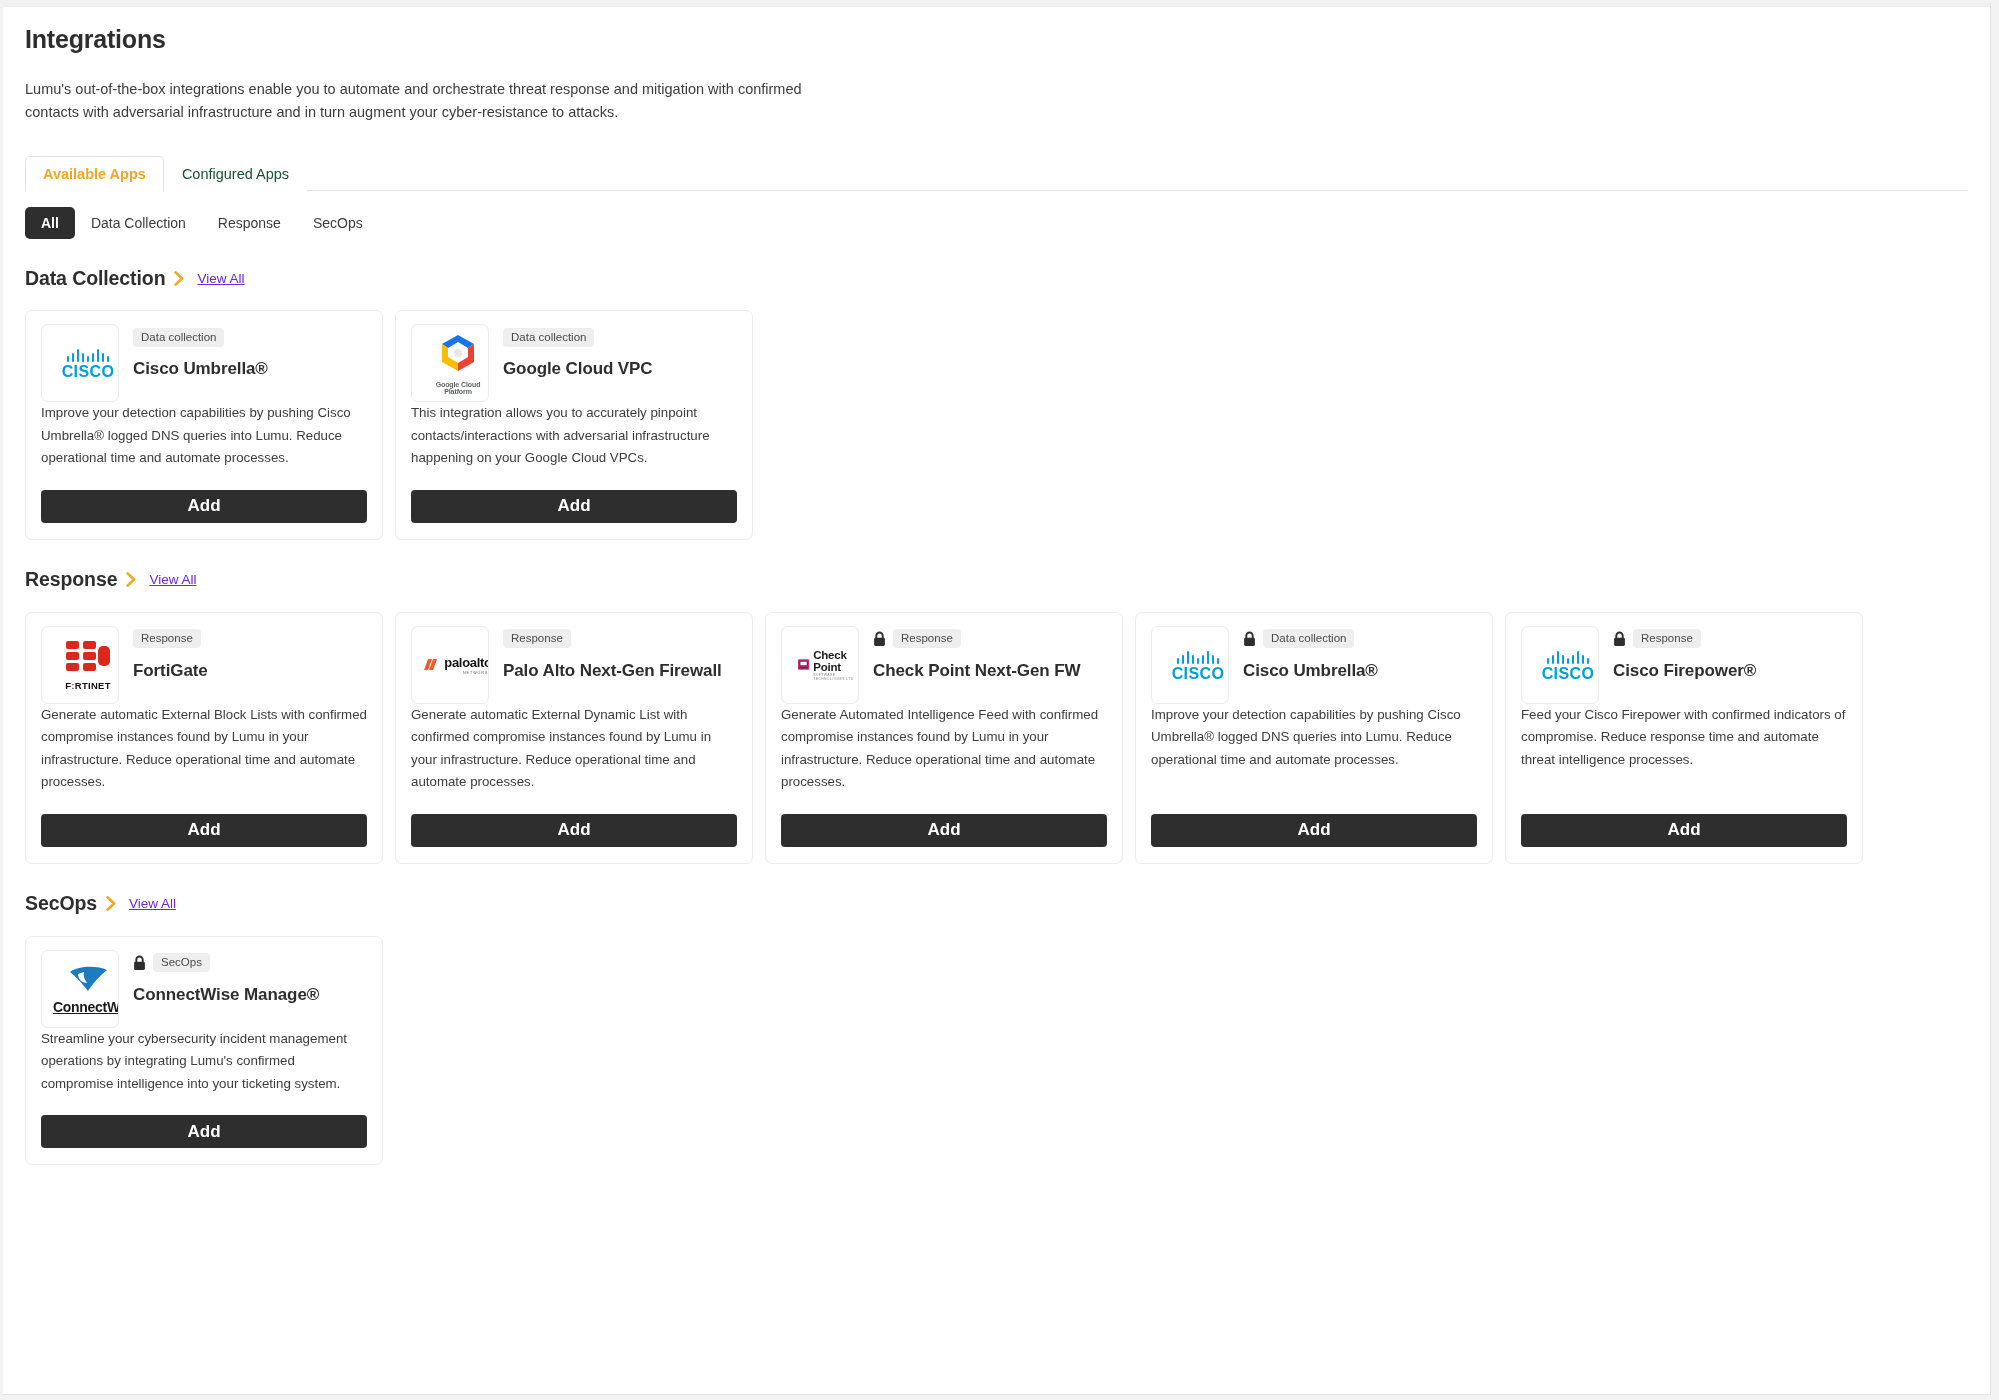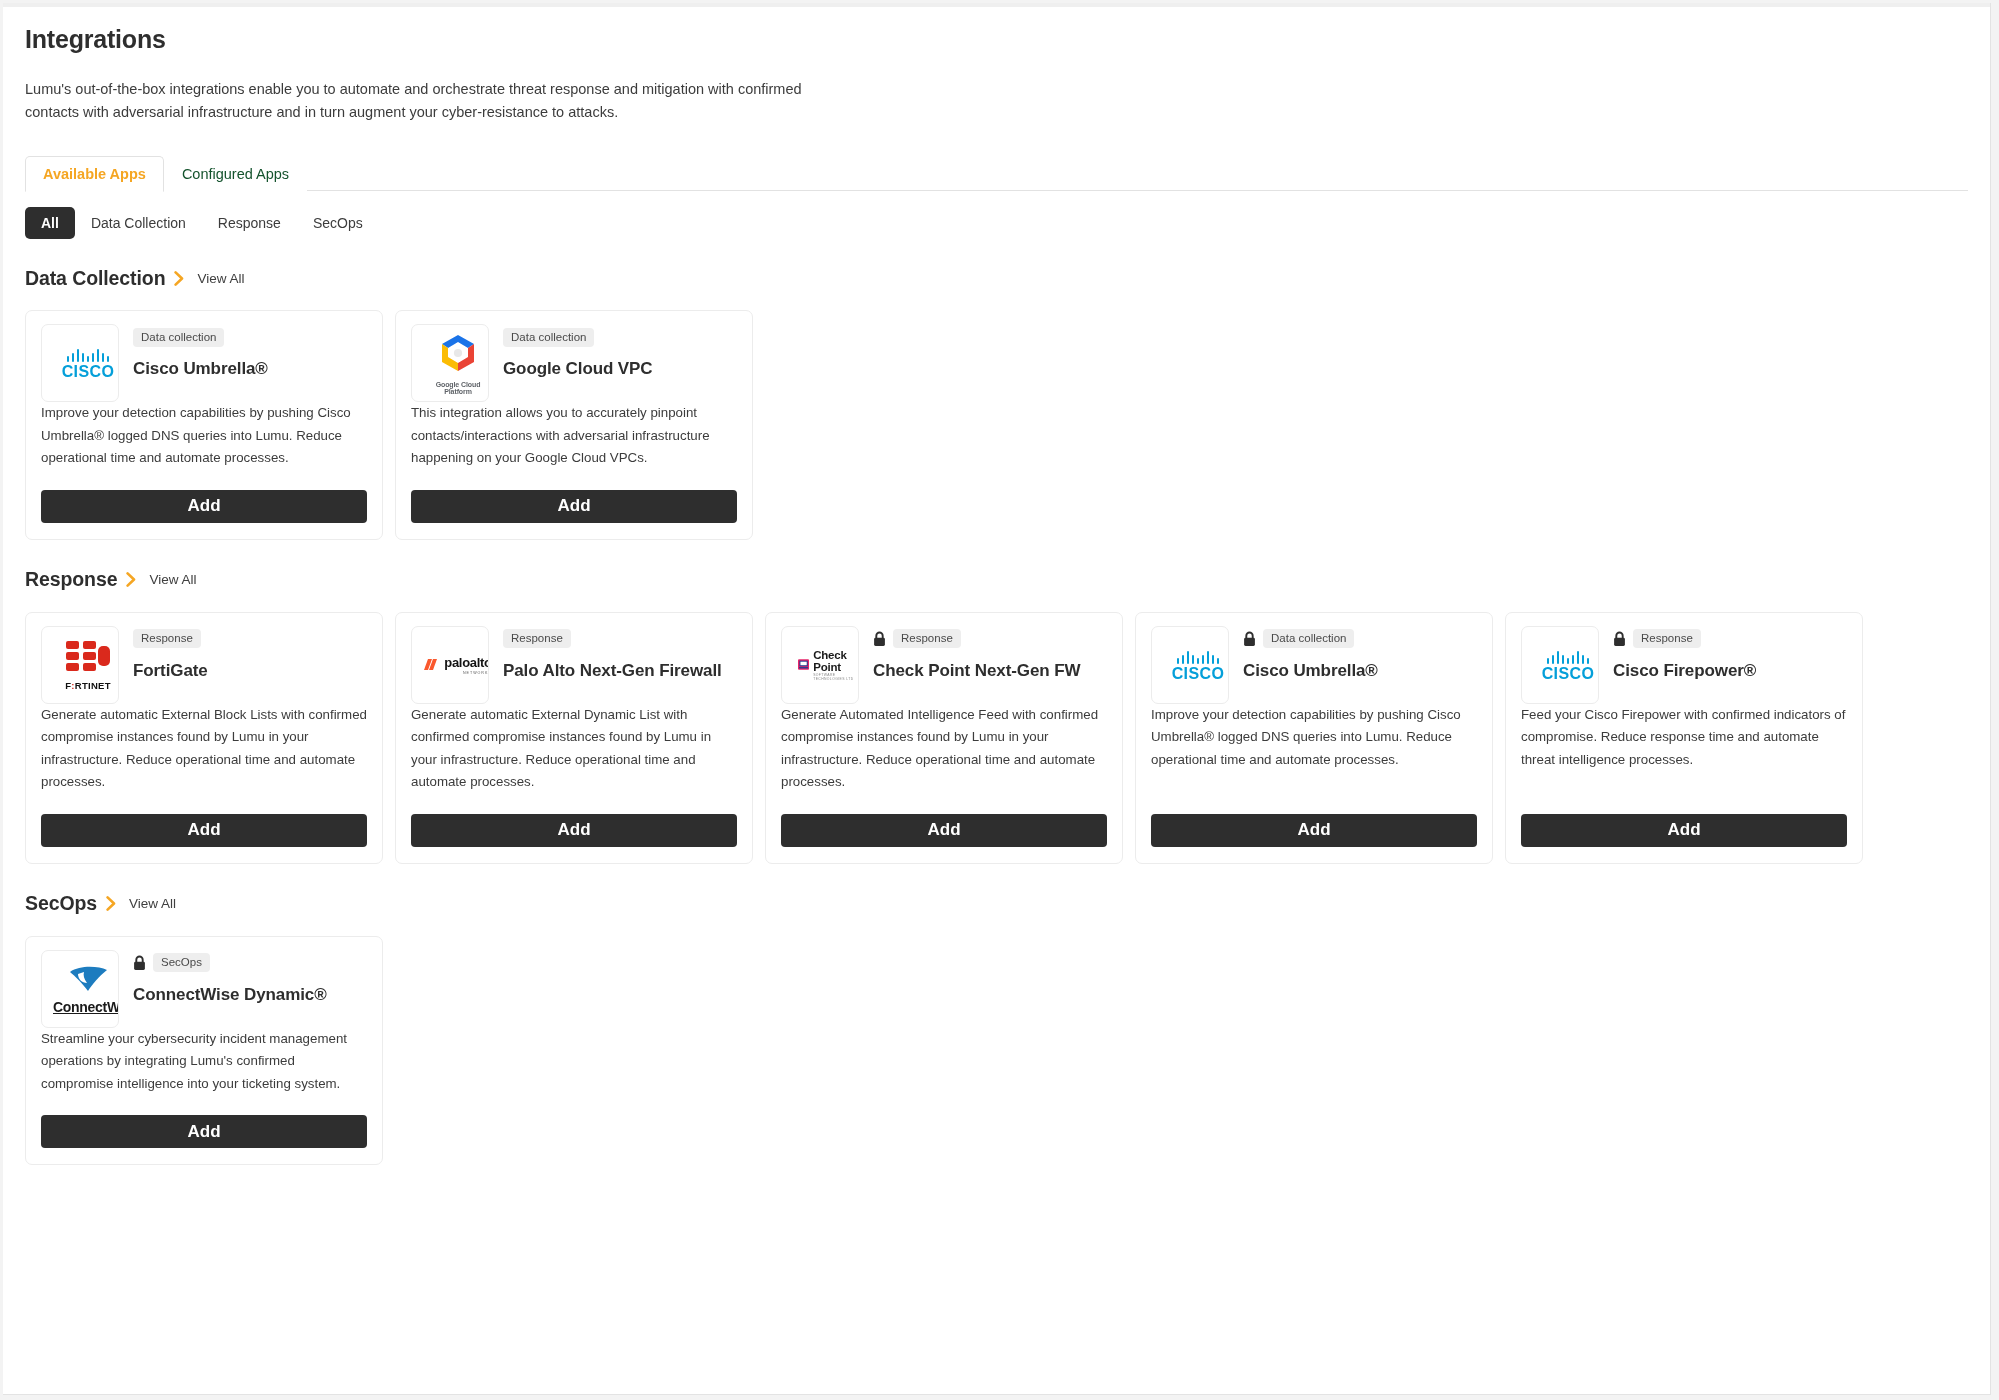--- a/index.html
+++ b/index.html
@@ -80,22 +80,22 @@
   .section.first { margin-top: 26px; }
   .sec-head {
     display: flex; align-items: center; gap: 9px;
     height: 26px;
   }
   .sec-title {
     font-size: 19.5px; font-weight: 700; color: #2e2e2e; letter-spacing: -0.1px;
   }
   .chev { display: inline-flex; align-items: center; }
   .view-all {
-    font-size: 13.5px; color: #404040;
-    cursor: pointer;
+    font-size: 13.5px; color: #6d28d9;
+    text-decoration: underline; cursor: pointer;
     margin-left: 3px;
     text-align: center;
   }
 
   
   .grid { display: flex; gap: 12px; margin-top: 19px; flex-wrap: nowrap; }
   .card {
     width: 358px;
     background: #fff;
     border: 1px solid #ececec;
@@ -435,21 +435,21 @@
                 <div class="card-meta">
                   <div class="badge-row">
                     <span class="lock-icon">
                       <svg width="13" height="16" viewBox="0 0 13 16">
                         <path d="M3.3 7V4.7a3.2 3.2 0 0 1 6.4 0V7" fill="none" stroke="#2e2e2e" stroke-width="1.9"></path>
                         <rect x="1.1" y="6.8" width="10.8" height="8.2" rx="1.4" fill="#2e2e2e"></rect>
                       </svg>
                     </span>
                     <span class="badge">SecOps</span>
                   </div>
-                  <div class="card-title">ConnectWise Dynamic®</div>
+                  <div class="card-title">ConnectWise Manage®</div>
                 </div>
               </div>
               <div class="card-desc">Streamline your cybersecurity incident management operations by integrating Lumu's confirmed compromise intelligence into your ticketing system.</div>
               <button class="add-btn">Add</button>
             </div>
           </div>
         </div>
       </div>
 
   </div>

